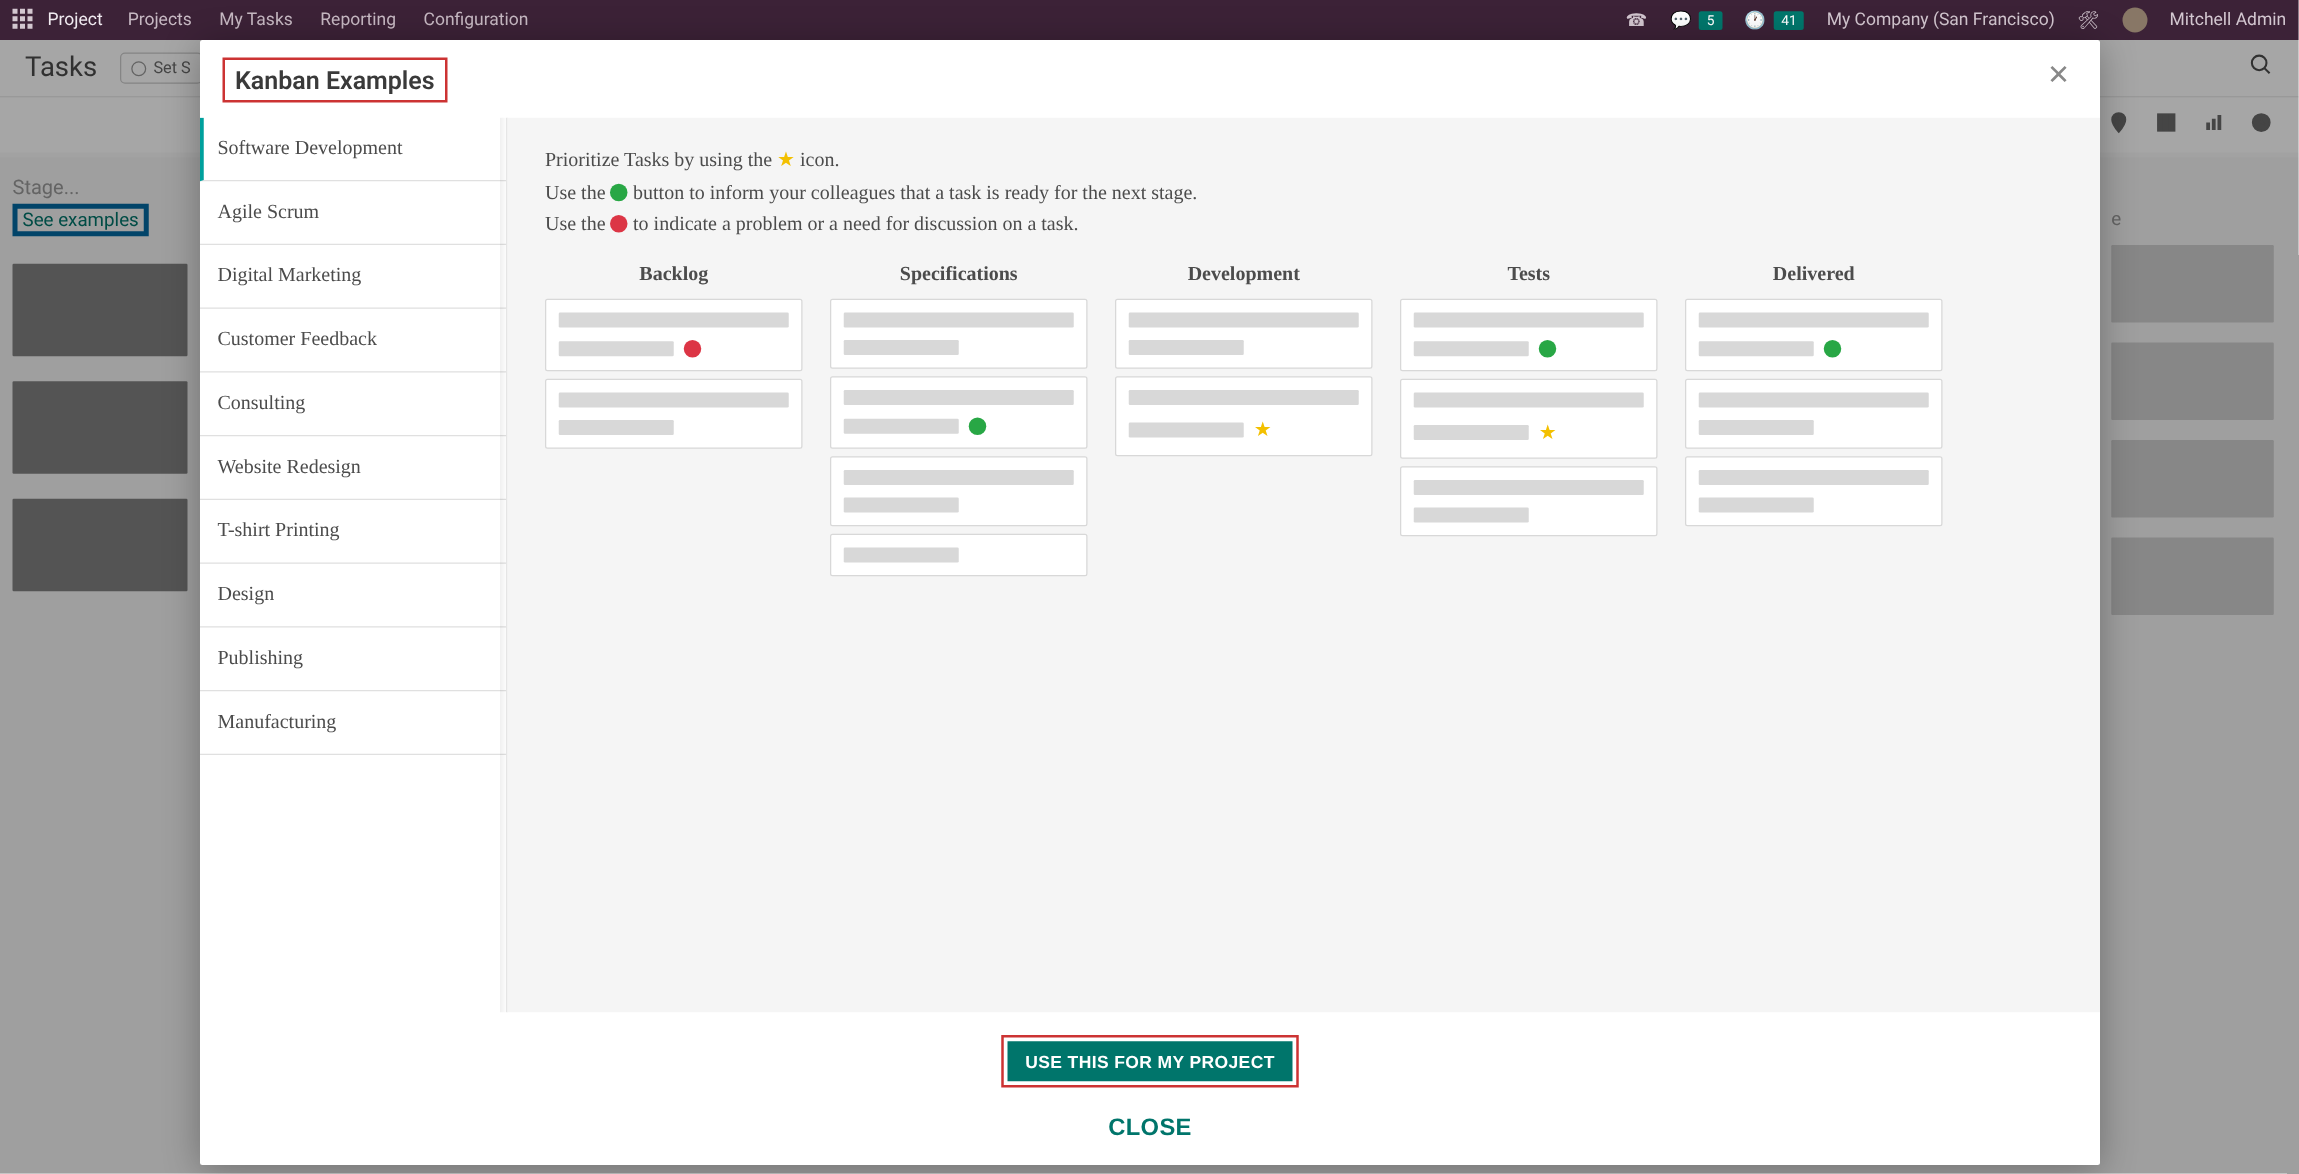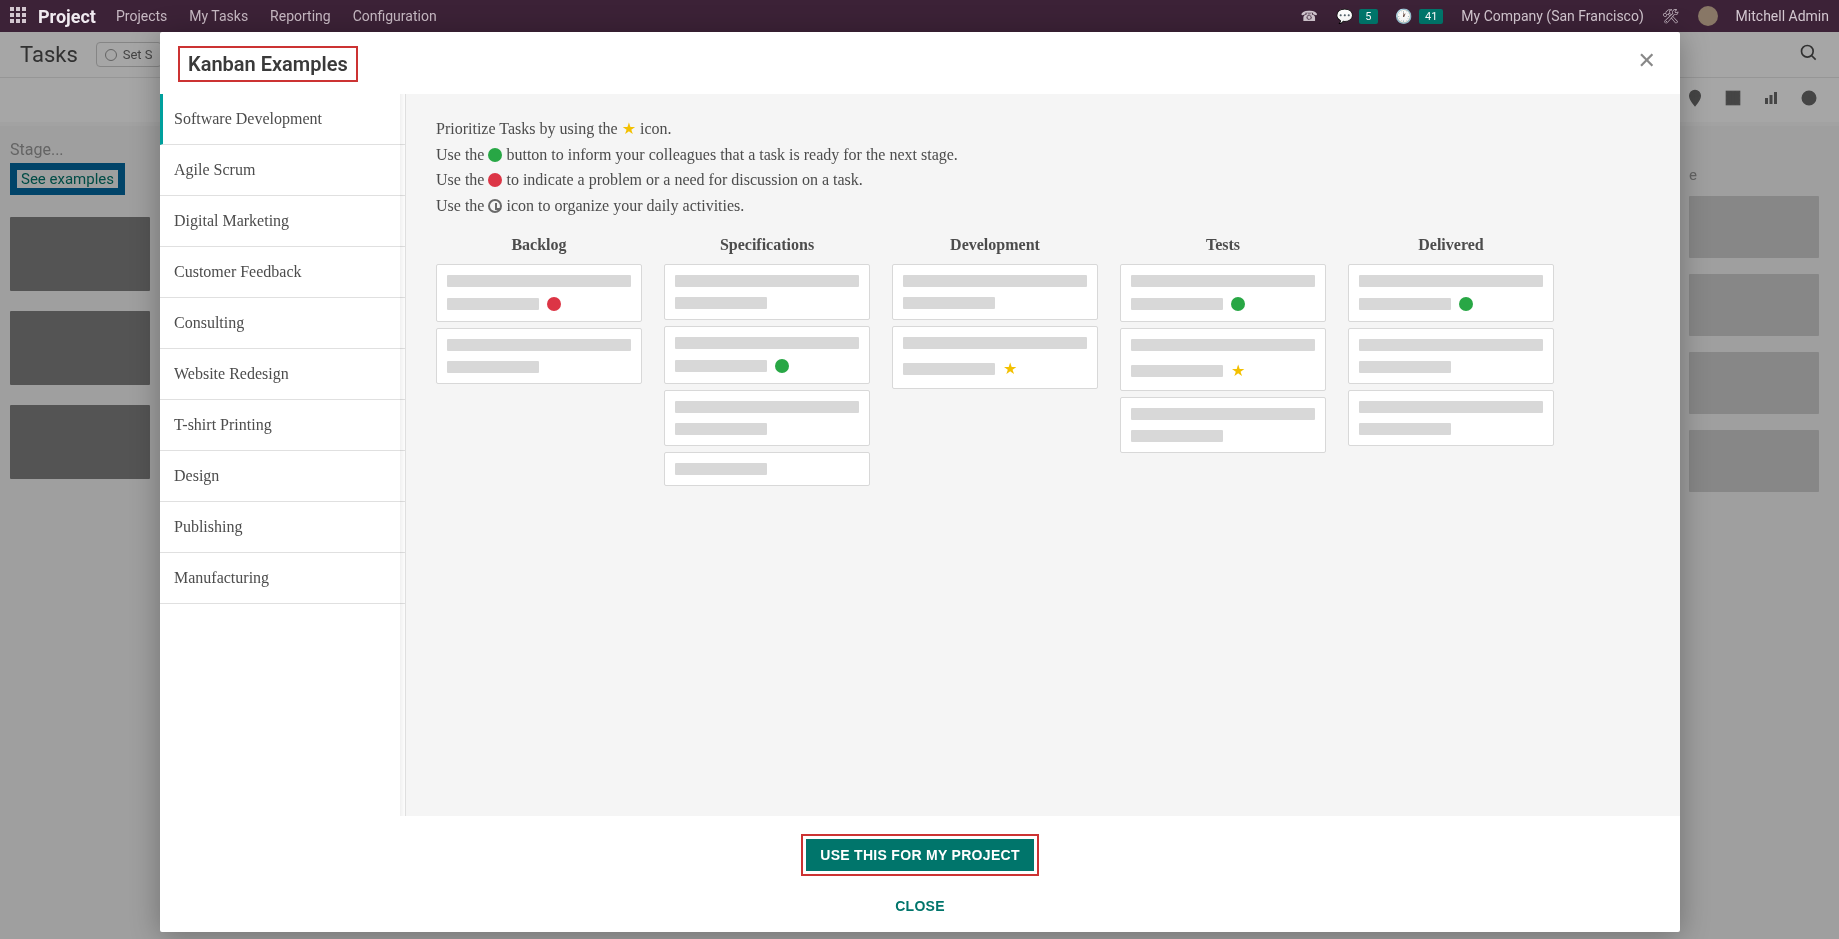--- a/index.html
+++ b/index.html
@@ -2,21 +2,21 @@
 <html><head>
 <meta charset="utf-8">
 <style>
 * { box-sizing: border-box; margin: 0; padding: 0; }
 body { font-family: -apple-system, BlinkMacSystemFont, "Segoe UI", Roboto, Helvetica, Arial, sans-serif; font-size: 14px; color: #4c4c4c; background: #f9f9f9; overflow: hidden; width: 1839px; height: 939px; position: relative; }
 
 
 .topbar { background: #3c2237; color: #d3c7d0; height: 32px; display: flex; align-items: center; padding: 0 10px; font-size: 14px; }
 .topbar .apps-icon { width: 18px; height: 18px; margin-right: 10px; display: grid; grid-template-columns: repeat(3,4px); grid-template-rows: repeat(3,4px); gap: 2px; }
 .topbar .apps-icon span { background: #d3c7d0; }
-.topbar .brand { color: #f0eaf0; font-size: 18px; font-weight: 700; margin-right: 20px; }
+.topbar .brand { color: #f0eaf0; font-size: 14px; font-weight: 400; margin-right: 20px; }
 .topbar .menu { display: flex; gap: 22px; }
 .topbar .menu span { color: #c7b9c3; cursor: pointer; }
 .topbar .spacer { flex: 1; }
 .topbar .right { display: flex; align-items: center; gap: 18px; }
 .topbar .badge { background: #00776c; color: #fff; padding: 1px 6px; font-size: 11px; border-radius: 2px; margin-left: 2px; }
 .topbar .icon-txt { display: flex; align-items: center; gap: 4px; }
 .topbar .avatar { width: 20px; height: 20px; border-radius: 50%; background: #876; display:inline-block; }
 
 
 .controlbar { display: flex; align-items: center; padding: 10px 20px; background: #fff; border-bottom: 1px solid #e6e6e6; }
@@ -27,21 +27,21 @@
 .controlbar .search-icon { font-size: 18px; color: #4c4c4c; cursor: pointer; }
 
 
 .viewbar { display:flex; justify-content:flex-end; align-items:center; padding: 6px 20px 10px; background:#fff; gap: 18px; color:#6a6a6a; height:44px;}
 .viewbar .vicon { width:20px; height:20px; cursor:pointer; display:flex; align-items:center; justify-content:center;}
 .viewbar svg { width: 18px; height: 18px; fill: #6a6a6a; }
 
 
 .bg-kanban { position: absolute; top: 126px; left: 0; right: 0; bottom: 0; padding: 14px 10px; background:#f4f4f4; }
 .bg-stage-label { color: #9a9a9a; font-size: 16px; margin-bottom: 4px; }
-.bg-see { color: #00756b; font-size: 15px; border: 7px solid #0369a1; padding: 0 4px; display:inline-block; margin-bottom: 22px; }
+.bg-see { color: #00756b; font-size: 15px; border: 4px solid #0369a1; padding: 0 4px; display:inline-block; margin-bottom: 22px; }
 .bg-card { background: #828282; height: 74px; width: 140px; margin-bottom: 20px; border-radius:1px; }
 .bg-right-col { position:absolute; top: 40px; right: 20px; left: auto; width: 130px;}
 .bg-right-col .bg-card { width:130px; background:#cfcfcf; height:62px; margin-bottom:16px;}
 .bg-right-title { color:#9a9a9a; margin-bottom:12px; font-size:15px;}
 
 
 .overlay-dim { position:absolute; inset:0; background: rgba(0,0,0,0.35); top:32px; }
 
 
 .modal { position: absolute; top: 32px; left: 160px; width: 1520px; height: 900px; background: #fff; border-radius: 2px; box-shadow: 0 4px 30px rgba(0,0,0,0.3); display:flex; flex-direction:column; }
@@ -77,21 +77,21 @@
 .kcard .row2 { display:flex; align-items:center; gap:8px; }
 .kcard .line.half { width:50%; margin-bottom:0; }
 .kcard .dot { width:14px; height:14px; border-radius:50%; }
 .kcard .dot.red{background:#dc3545;}
 .kcard .dot.green{background:#28a745;}
 .kcard .star { color:#f3c000; font-size:16px; }
 
 .modal-footer { padding: 18px 22px; display:flex; align-items:center; gap: 22px; flex-direction: column; }
 .btn-primary { background:#00756b; color:#fff; padding: 8px 14px; font-size:14px; font-weight:600; letter-spacing:0.3px; border:none; cursor:pointer; }
 .btn-primary-wrap { border:2px solid #cc3333; padding:3px; display:inline-block; }
-.btn-link { color:#00756b; font-weight:600; font-size:14px; letter-spacing:0.3px; cursor:pointer; background:none; border:none;}
+.btn-link { color:#00756b; font-weight:600; font-size:19px; letter-spacing:0.3px; cursor:pointer; background:none; border:none;}
 </style>
 </head>
 <body>
 
 <div class="topbar">
   <div class="apps-icon">
       <span></span>
       <span></span>
       <span></span>
       <span></span>
@@ -228,21 +228,20 @@
         <div class="sb-item">Design</div>
         <div class="sb-item">Publishing</div>
         <div class="sb-item">Manufacturing</div>
       </div>
     <div class="sidebar-scroll-shadow"></div>
     <div class="modal-content">
       <div class="instructions">
         <div><span>Prioritize Tasks by using the </span><span class="ic-star">★</span><span> icon.</span></div>
         <div><span>Use the </span><span class="ic-dot green"></span><span> button to inform your colleagues that a task is ready for the next stage.</span></div>
         <div><span>Use the </span><span class="ic-dot red"></span><span> to indicate a problem or a need for discussion on a task.</span></div>
-        <div><span>Use the </span><span class="ic-clock"></span><span> icon to organize your daily activities.</span></div>
       </div>
       <div class="kanban-preview" id="kanban-preview">
           <div class="kcol">
             <div class="kcol-title">Backlog</div>
             <div class="kcard">
               <div class="line full"></div>
               <div class="row2">
                 <div class="line half"></div>
                 <div class="dot red"></div>
               </div>

